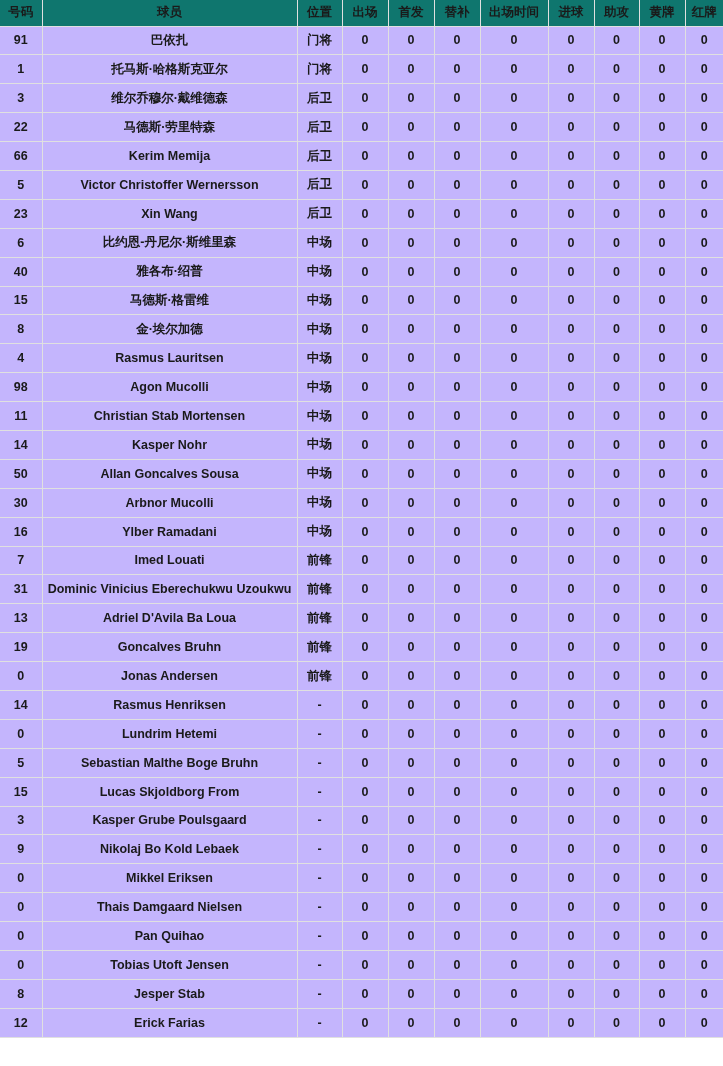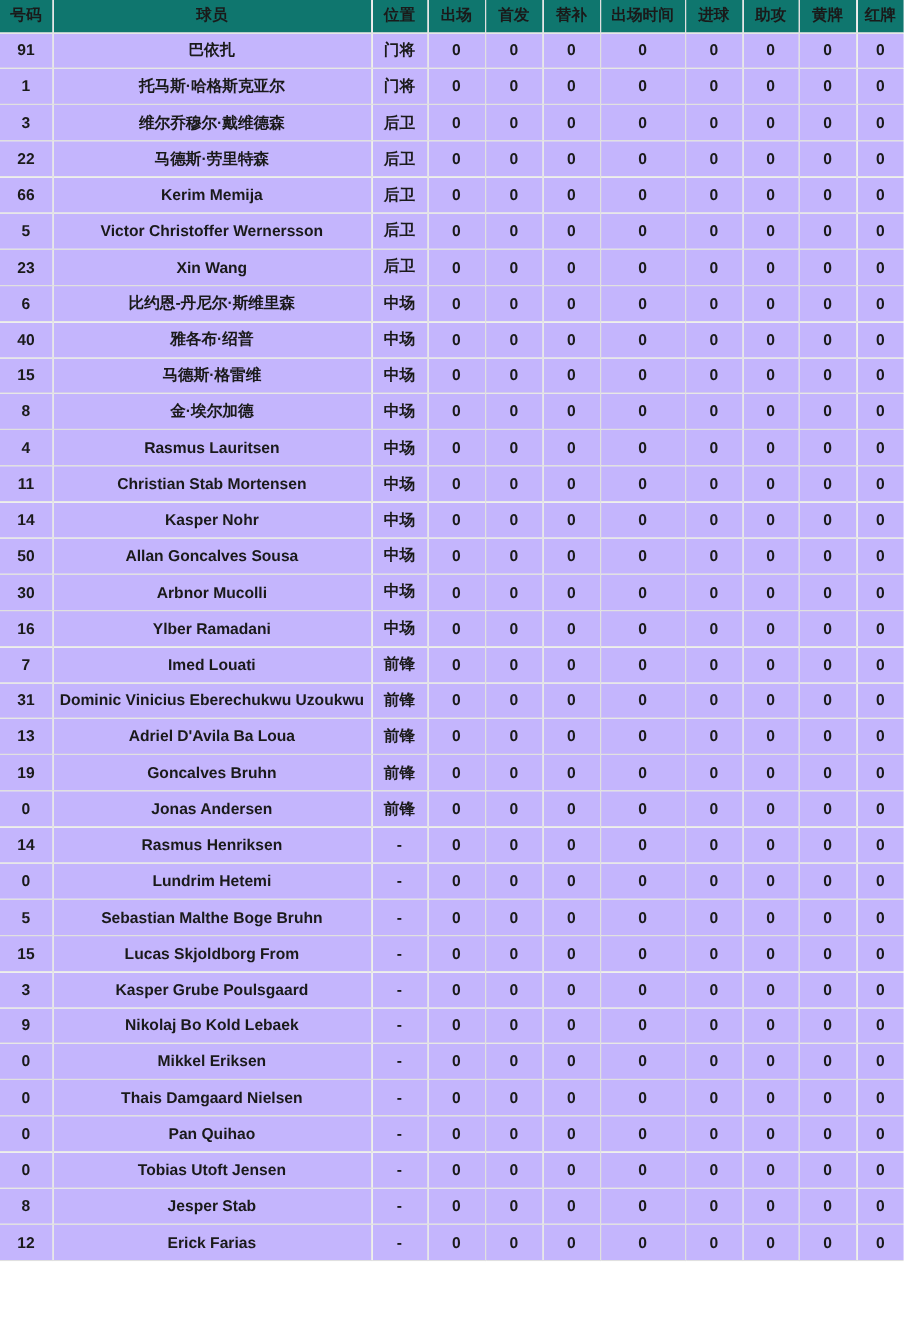--- a/index.html
+++ b/index.html
@@ -229,20 +229,33 @@
         <td>0</td>
         <td>0</td>
         <td>0</td>
         <td>0</td>
         <td>0</td>
         <td>0</td>
         <td>0</td>
         <td>0</td>
       </tr>
       <tr>
+        <td>98</td>
+        <td>Agon Mucolli</td>
+        <td>中场</td>
+        <td>0</td>
+        <td>0</td>
+        <td>0</td>
+        <td>0</td>
+        <td>0</td>
+        <td>0</td>
+        <td>0</td>
+        <td>0</td>
+      </tr>
+      <tr>
         <td>11</td>
         <td>Christian Stab Mortensen</td>
         <td>中场</td>
         <td>0</td>
         <td>0</td>
         <td>0</td>
         <td>0</td>
         <td>0</td>
         <td>0</td>
         <td>0</td>

